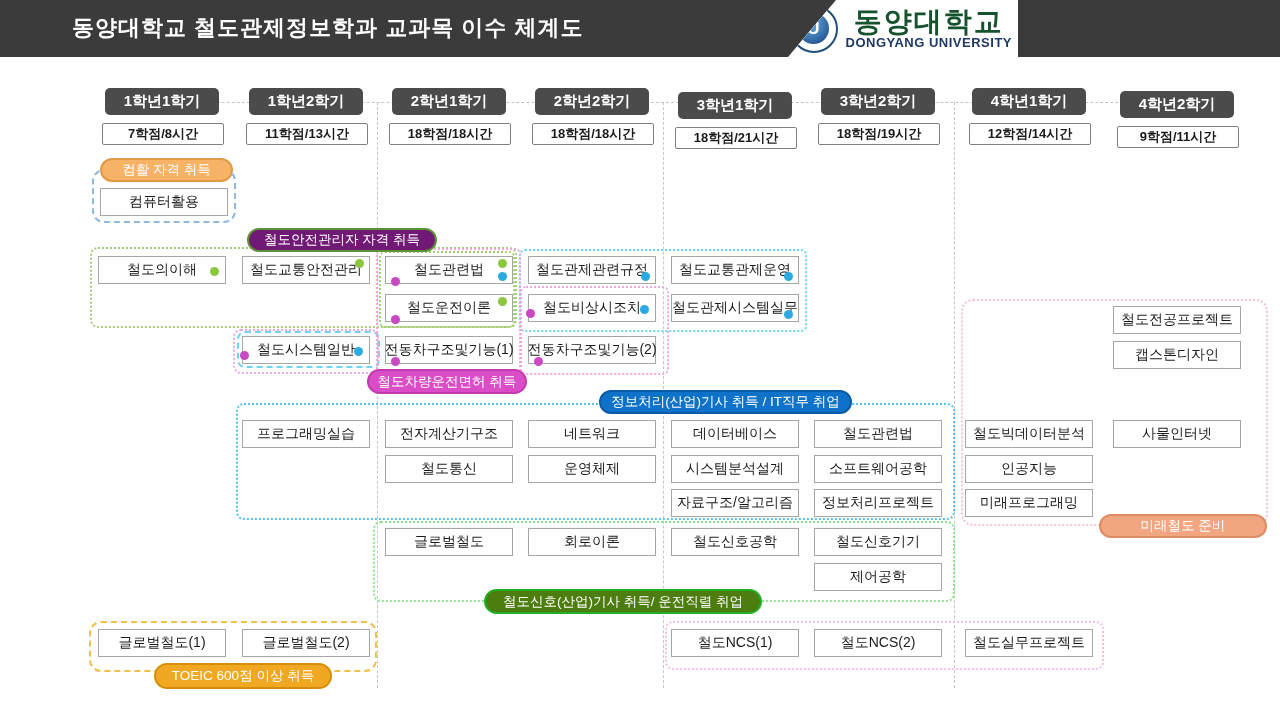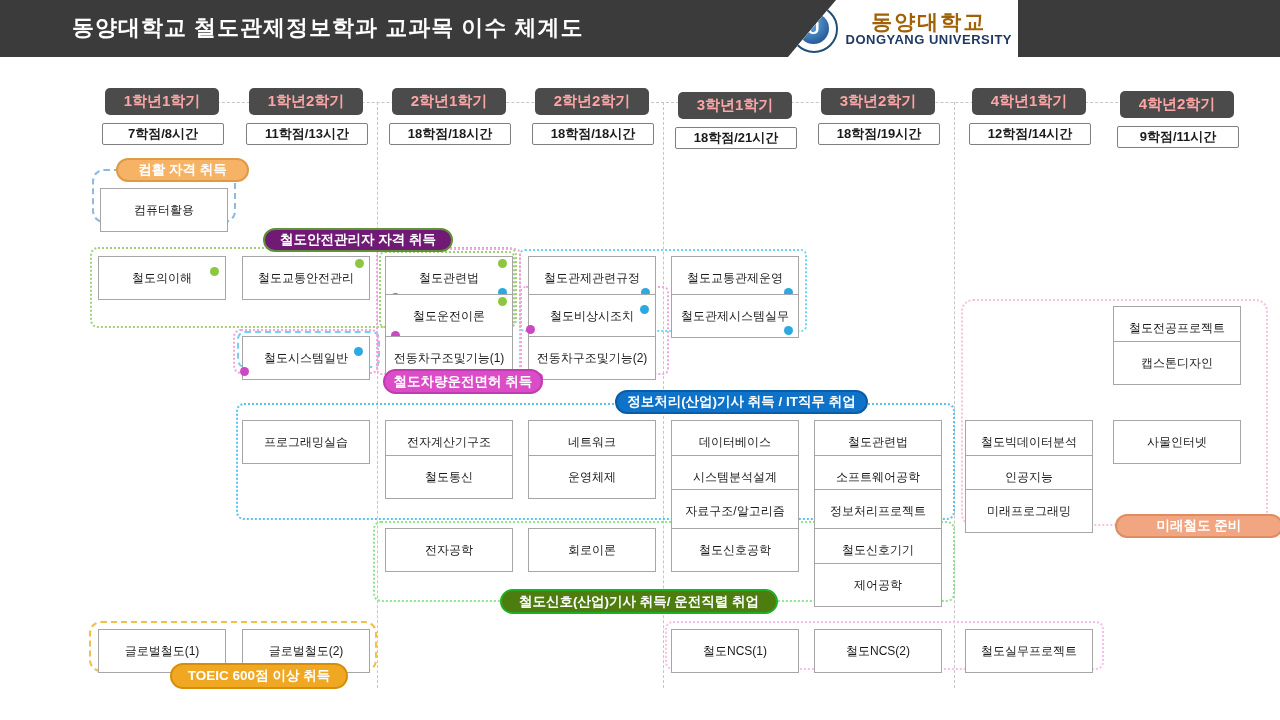--- a/index.html
+++ b/index.html
@@ -9,38 +9,38 @@
   .titlebar{position:absolute;left:0;top:0;width:1280px;height:57px;background:#3B3B3B;z-index:6;}
   .title{position:absolute;left:72px;top:13px;color:#fff;font-weight:bold;font-size:22px;letter-spacing:1px;white-space:nowrap;}
   .logo-wrap{position:absolute;left:788px;top:0;width:230px;height:57px;background:#fff;
              -webkit-clip-path:polygon(48px 0,100% 0,100% 100%,0 100%);clip-path:polygon(48px 0,100% 0,100% 100%,0 100%);
              display:flex;align-items:center;justify-content:flex-end;gap:8px;padding-right:6px;box-sizing:border-box;}
   .seal{width:44px;height:44px;border-radius:50%;border:2px solid #1F4E79;background:#fff;
         display:flex;align-items:center;justify-content:center;flex:0 0 auto;}
   .seal-inner{width:31px;height:31px;border-radius:50%;background:radial-gradient(circle at 38% 32%,#6FB3E8,#0F3E7E);
         color:#fff;font-weight:bold;font-size:17px;display:flex;align-items:center;justify-content:center;}
   .logo-text{display:flex;flex-direction:column;align-items:center;line-height:1.05;}
-  .logo-kr{color:#a16207;font-weight:bold;font-size:21px;letter-spacing:2px;white-space:nowrap;}
+  .logo-kr{color:#14532d;font-weight:bold;font-size:28px;letter-spacing:2px;white-space:nowrap;}
   .logo-en{color:#1F3864;font-weight:bold;font-size:13px;letter-spacing:.5px;white-space:nowrap;}
   
-  .sem-h{position:absolute;width:114px;height:27px;background:#4B4B4B;border-radius:5px;color:#fca5a5;
+  .sem-h{position:absolute;width:114px;height:27px;background:#4B4B4B;border-radius:5px;color:#ffffff;
          font-weight:bold;font-size:15px;display:flex;align-items:center;justify-content:center;z-index:3;white-space:nowrap;}
   .sem-c{position:absolute;width:120px;height:20px;background:#fff;border:1px solid #7f7f7f;border-radius:2px;
          font-weight:bold;font-size:13px;display:flex;align-items:center;justify-content:center;z-index:3;white-space:nowrap;}
   
   .vdiv{position:absolute;width:0;border-left:1px dashed #c6c6c6;z-index:1;}
   .hdiv{position:absolute;height:0;border-top:1px dashed #c6c6c6;z-index:0;}
   
   .grp{position:absolute;z-index:2;border:2px dotted;background:transparent;box-sizing:border-box;}
   
-  .pill{position:absolute;border-radius:13px;color:#fff;font-weight:bold;font-size:13.5px;
-        display:flex;align-items:center;justify-content:center;z-index:4;border:2px solid;white-space:nowrap;box-sizing:border-box;margin-left:16px;}
-  
-  .course{position:absolute;width:128px;height:44px;background:#fff;border:1px solid #a6a6a6;
-          display:flex;align-items:center;justify-content:center;font-size:12px;z-index:3;box-sizing:border-box;}
+  .pill{position:absolute;border-radius:13px;color:#fff;font-weight:normal;font-size:13.5px;
+        display:flex;align-items:center;justify-content:center;z-index:4;border:2px solid;white-space:nowrap;box-sizing:border-box;}
+  
+  .course{position:absolute;width:128px;height:28px;background:#fff;border:1px solid #a6a6a6;
+          display:flex;align-items:center;justify-content:center;font-size:14px;z-index:3;box-sizing:border-box;}
   .cname{white-space:nowrap;}
   .dot{position:absolute;width:9px;height:9px;border-radius:50%;z-index:5;}
   .dot.g{background:#8DC63F;} .dot.b{background:#2BA9E0;} .dot.m{background:#CB48C3;}
   .dot.tr{top:2px;right:5px;} .dot.r{top:10px;right:6px;} .dot.br{bottom:2px;right:5px;}
   .dot.bl{bottom:-3px;left:5px;} .dot.l{bottom:3px;left:-3px;}
 </style>
 </head>
 <body>
 
 <div id="stage">
@@ -199,21 +199,21 @@
   <div class="course" style="left:671px;top:489px">
       <span class="cname">자료구조/알고리즘</span>
     </div>
   <div class="course" style="left:814px;top:489px">
       <span class="cname">정보처리프로젝트</span>
     </div>
   <div class="course" style="left:965px;top:489px">
       <span class="cname">미래프로그래밍</span>
     </div>
   <div class="course" style="left:385px;top:528px">
-      <span class="cname">전자공학</span>
+      <span class="cname">글로벌철도</span>
     </div>
   <div class="course" style="left:528px;top:528px">
       <span class="cname">회로이론</span>
     </div>
   <div class="course" style="left:671px;top:528px">
       <span class="cname">철도신호공학</span>
     </div>
   <div class="course" style="left:814px;top:528px">
       <span class="cname">철도신호기기</span>
     </div>

